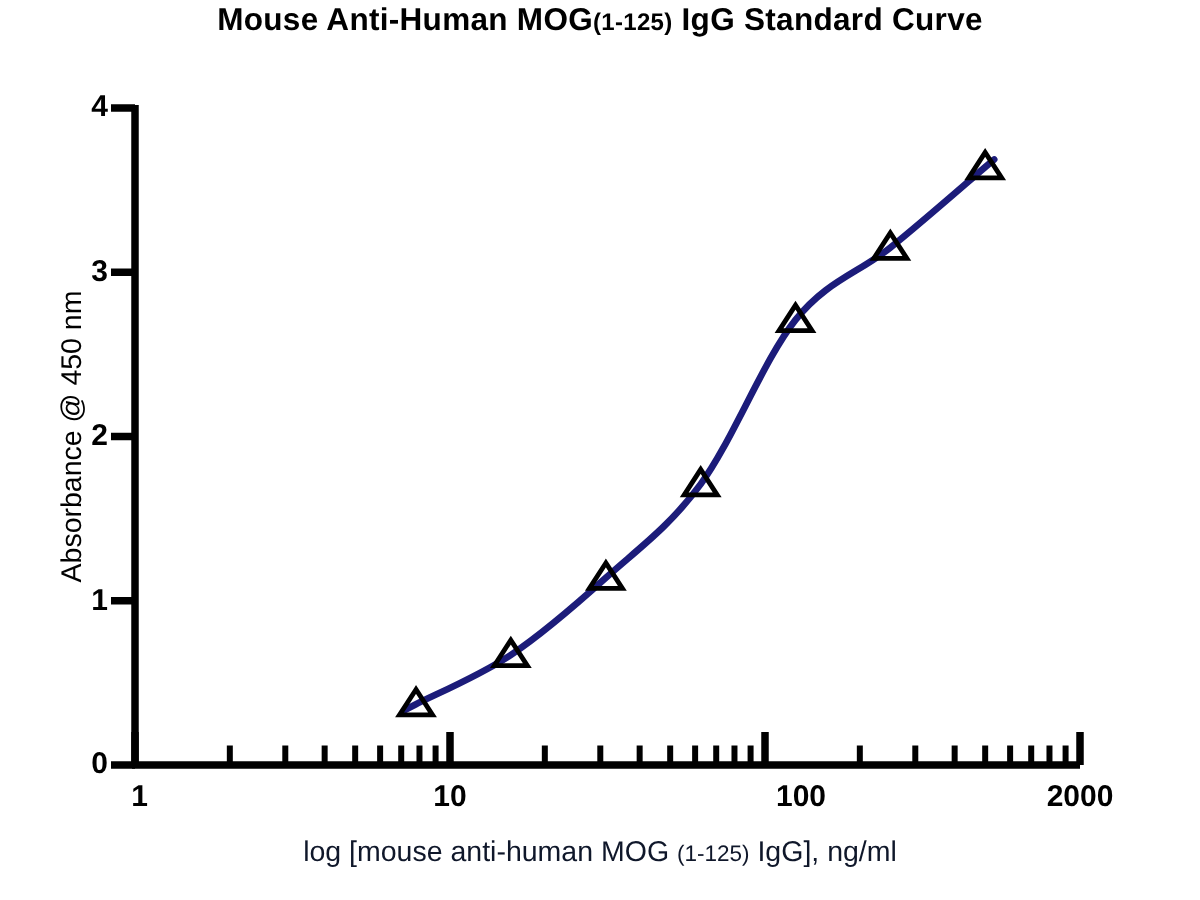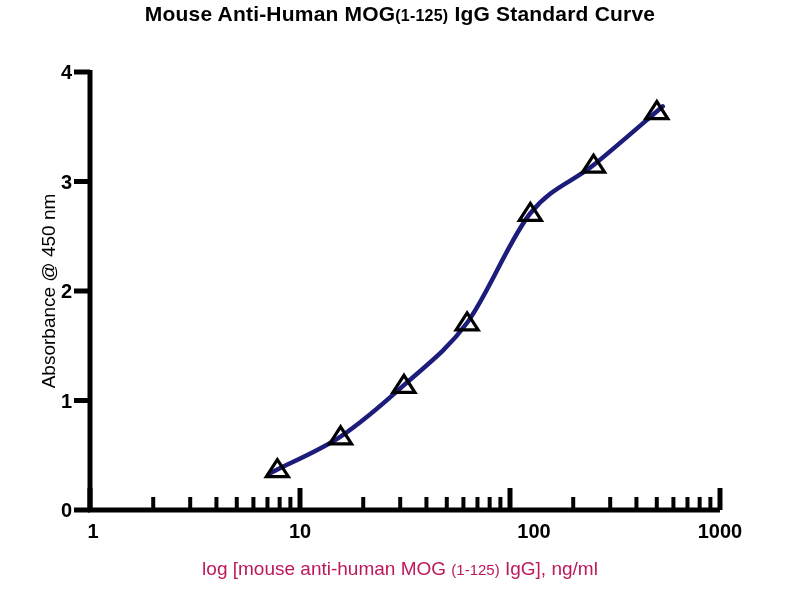--- a/index.html
+++ b/index.html
@@ -38,21 +38,21 @@
     font-size: 16px;
     font-weight: bold;
   }
   .x-axis-label {
     position: absolute;
     left: 0;
     top: 558px;
     width: 800px;
     text-align: center;
     font-size: 19px;
-    color: #be185d;
+    color: #0f172a;
     white-space: nowrap;
   }
   .x-axis-label .sub {
     font-size: 15px;
   }
   .y-axis-label {
     position: absolute;
     left: -162px;
     top: 291px;
     width: 400px;
@@ -145,21 +145,21 @@
 
   <div class="tick-label y-tick-label" style="left:42px; top:72px; width:30px;">4</div>
   <div class="tick-label y-tick-label" style="left:42px; top:182px; width:30px;">3</div>
   <div class="tick-label y-tick-label" style="left:42px; top:291px; width:30px;">2</div>
   <div class="tick-label y-tick-label" style="left:42px; top:401px; width:30px;">1</div>
   <div class="tick-label y-tick-label" style="left:42px; top:510px; width:30px;">0</div>
 
   <div class="tick-label x-tick-label" style="left:93px; top:520px;">1</div>
   <div class="tick-label x-tick-label" style="left:300px; top:520px;">10</div>
   <div class="tick-label x-tick-label" style="left:534px; top:520px;">100</div>
-  <div class="tick-label x-tick-label" style="left:720px; top:520px;">1000</div>
+  <div class="tick-label x-tick-label" style="left:720px; top:520px;">2000</div>
 
   <div class="y-axis-label">Absorbance @ 450 nm</div>
 
   <div class="x-axis-label">
     <span>log [mouse anti-human MOG</span> <span class="sub">(1-125)</span> <span>IgG], ng/ml</span>
   </div>
 
 </div>
 
 </body></html>

